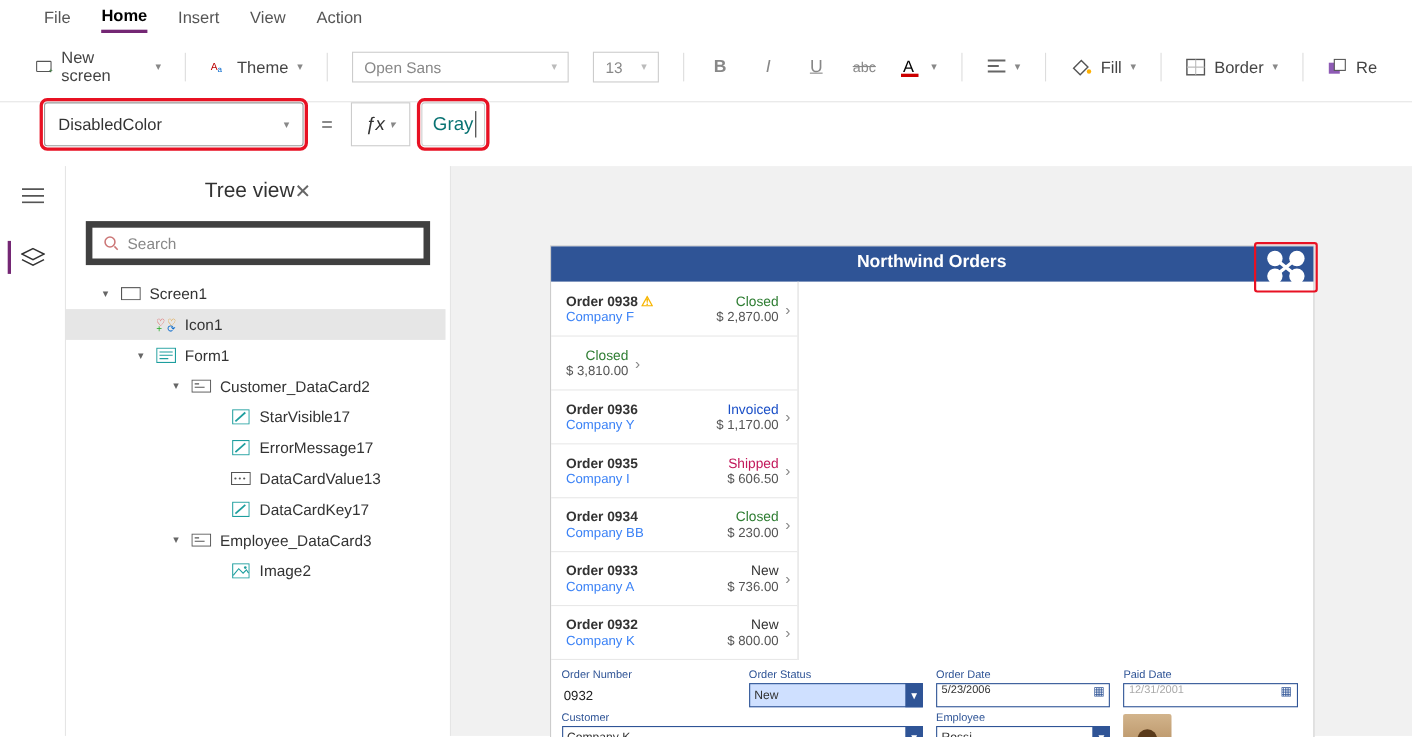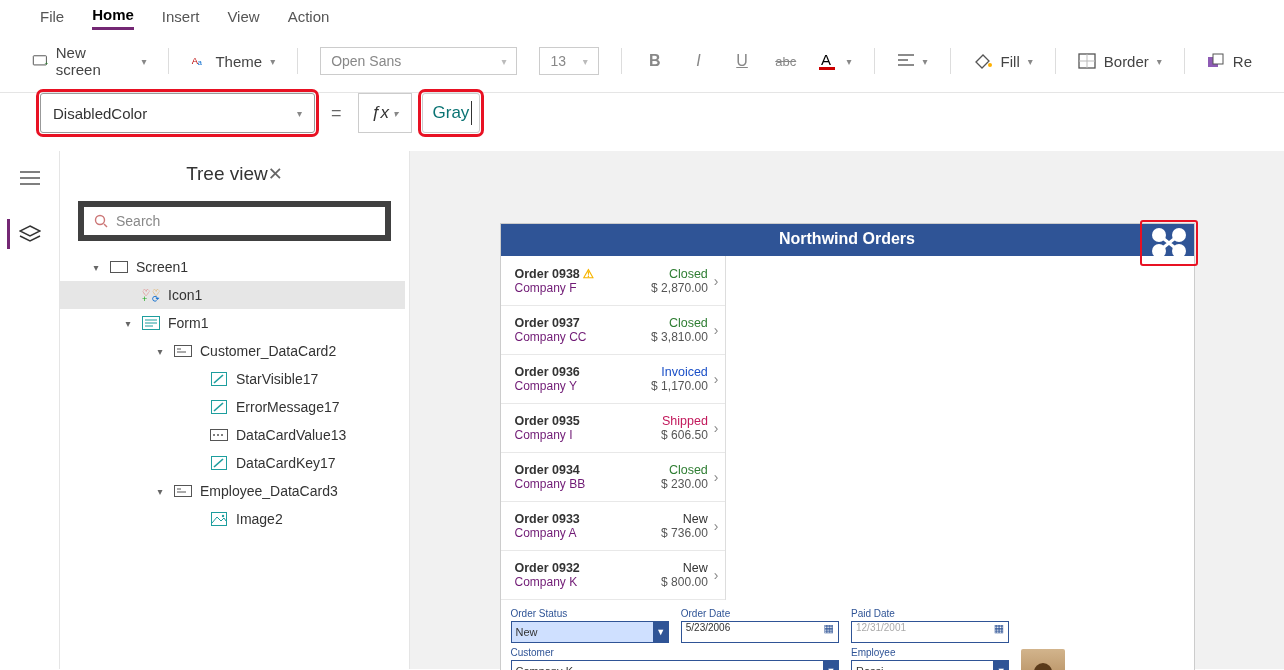--- a/index.html
+++ b/index.html
@@ -17,21 +17,21 @@
   .ribbon-btn .caret, .caret { font-size: 10px; color: #888; }
   .ribbon-select { display: inline-flex; align-items: center; justify-content: space-between; border: 1px solid #ccc; padding: 5px 10px; color: #888; }
   .ribbon-select.small { width: 60px; }
   .ribbon-select.font { width: 200px; }
   .ribbon-icon { color: #888; font-size: 16px; width: 22px; text-align: center; }
 
   
   .formula-row { display: flex; align-items: center; gap: 10px; padding: 0 30px 18px 40px; }
   .prop-select {
     display: flex; align-items: center; justify-content: space-between;
-    width: 275px; height: 40px; padding: 0 12px;
+    width: 236px; height: 40px; padding: 0 12px;
     border: 1px solid #999; font-size: 15px;
     position: relative;
   }
   .highlight-red { outline: 3px solid #e81123; outline-offset: 1px; border-radius: 3px; }
   .eq-sign { padding: 0 6px; font-size: 18px; color: #666; }
   .fx-box { display: flex; align-items: center; justify-content:center; width: 54px; height: 40px; border: 1px solid #ccc; font-style: italic; font-size: 17px; gap:4px;}
   .formula-input {
     display: flex; align-items: center;
     height: 40px; border: 1px solid #ccc;
     padding: 0 10px; color: #0a7373; font-size: 17px;
@@ -64,21 +64,21 @@
 
   
   .canvas { flex: 1; background: #f1f1f1; display:flex; justify-content:center; align-items:flex-start; padding-top:40px; position:relative;}
   .device-frame { width: 695px; background: #fff; border: 1px solid #ccc; display:flex; flex-direction:column; position: relative; margin-top: 32px;}
   .title-bar-app { background: #2f5496; color: #fff; font-weight:700; text-align:center; padding:6px 0 8px; font-size:16px;}
   .app-body { display:flex;flex-direction:column; }
   .order-list { width: 225px; border-right: 1px solid #ddd; }
   .order-item { display: flex; align-items:center; border-bottom:1px solid #e8e8e8; padding: 10px 6px 10px 14px;}
   .order-text { flex:1; }
   .order-title { font-weight:700; font-size:12.5px; display:flex; align-items:center;}
-  .order-company { font-size: 12px; color:#701a75;}
+  .order-company { font-size: 12px; color:#3b82f6;}
   .order-right { text-align:right; margin-right:6px; }
   .order-status { font-size:12.5px; }
   .status-closed { color: #2e7d32; }
   .status-invoiced { color: #1a4fc7; }
   .status-shipped { color: #c2185b; }
   .status-new { color: #333; }
   .order-amount { font-size:12px; color:#555;}
   .chev { color:#888; font-size:14px;}
   .warn { color: #f7b500; margin-left:3px;}
 
@@ -363,26 +363,20 @@
                 </div>
                 <div class="order-company">Company F</div>
               </div>
               <div class="order-right">
                 <div class="order-status status-closed">Closed</div>
                 <div class="order-amount">$ 2,870.00</div>
               </div>
               <div class="chev">›</div>
             </div>
             <div class="order-item">
-              <div class="order-text">
-                <div class="order-title">
-                  <span>Order 0937</span>
-                </div>
-                <div class="order-company">Company CC</div>
-              </div>
               <div class="order-right">
                 <div class="order-status status-closed">Closed</div>
                 <div class="order-amount">$ 3,810.00</div>
               </div>
               <div class="chev">›</div>
             </div>
             <div class="order-item">
               <div class="order-text">
                 <div class="order-title">
                   <span>Order 0936</span>
@@ -443,20 +437,24 @@
               </div>
               <div class="order-right">
                 <div class="order-status status-new">New</div>
                 <div class="order-amount">$ 800.00</div>
               </div>
               <div class="chev">›</div>
             </div>
           </div>
         <div class="detail-pane">
           <div class="detail-grid">
+            <div>
+              <span class="lbl">Order Number</span>
+              <div class="ro-val">0932</div>
+            </div>
             <div>
               <span class="lbl">Order Status</span>
               <div class="sel-box highlight">
                 <span>New</span>
                 <span class="dd">▼</span>
               </div>
             </div>
             <div>
               <span class="lbl">Order Date</span>
               <div class="date-box">

